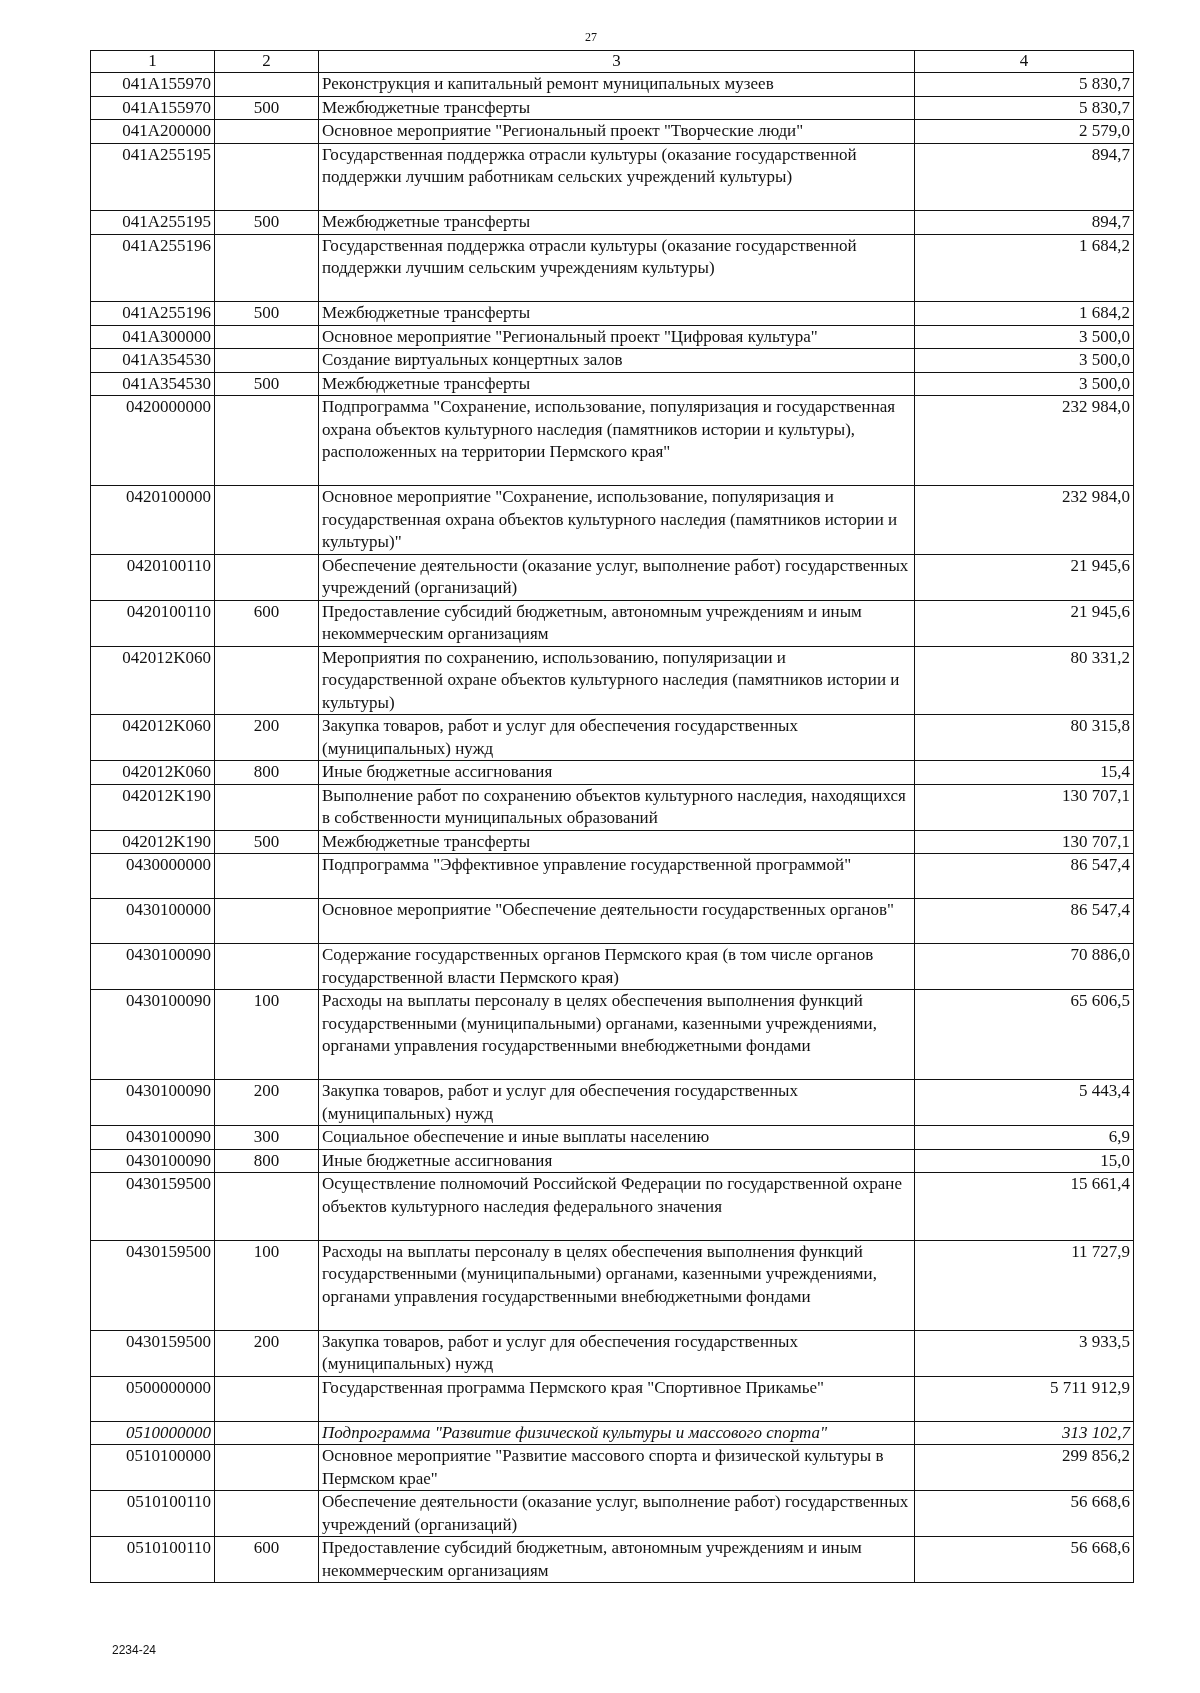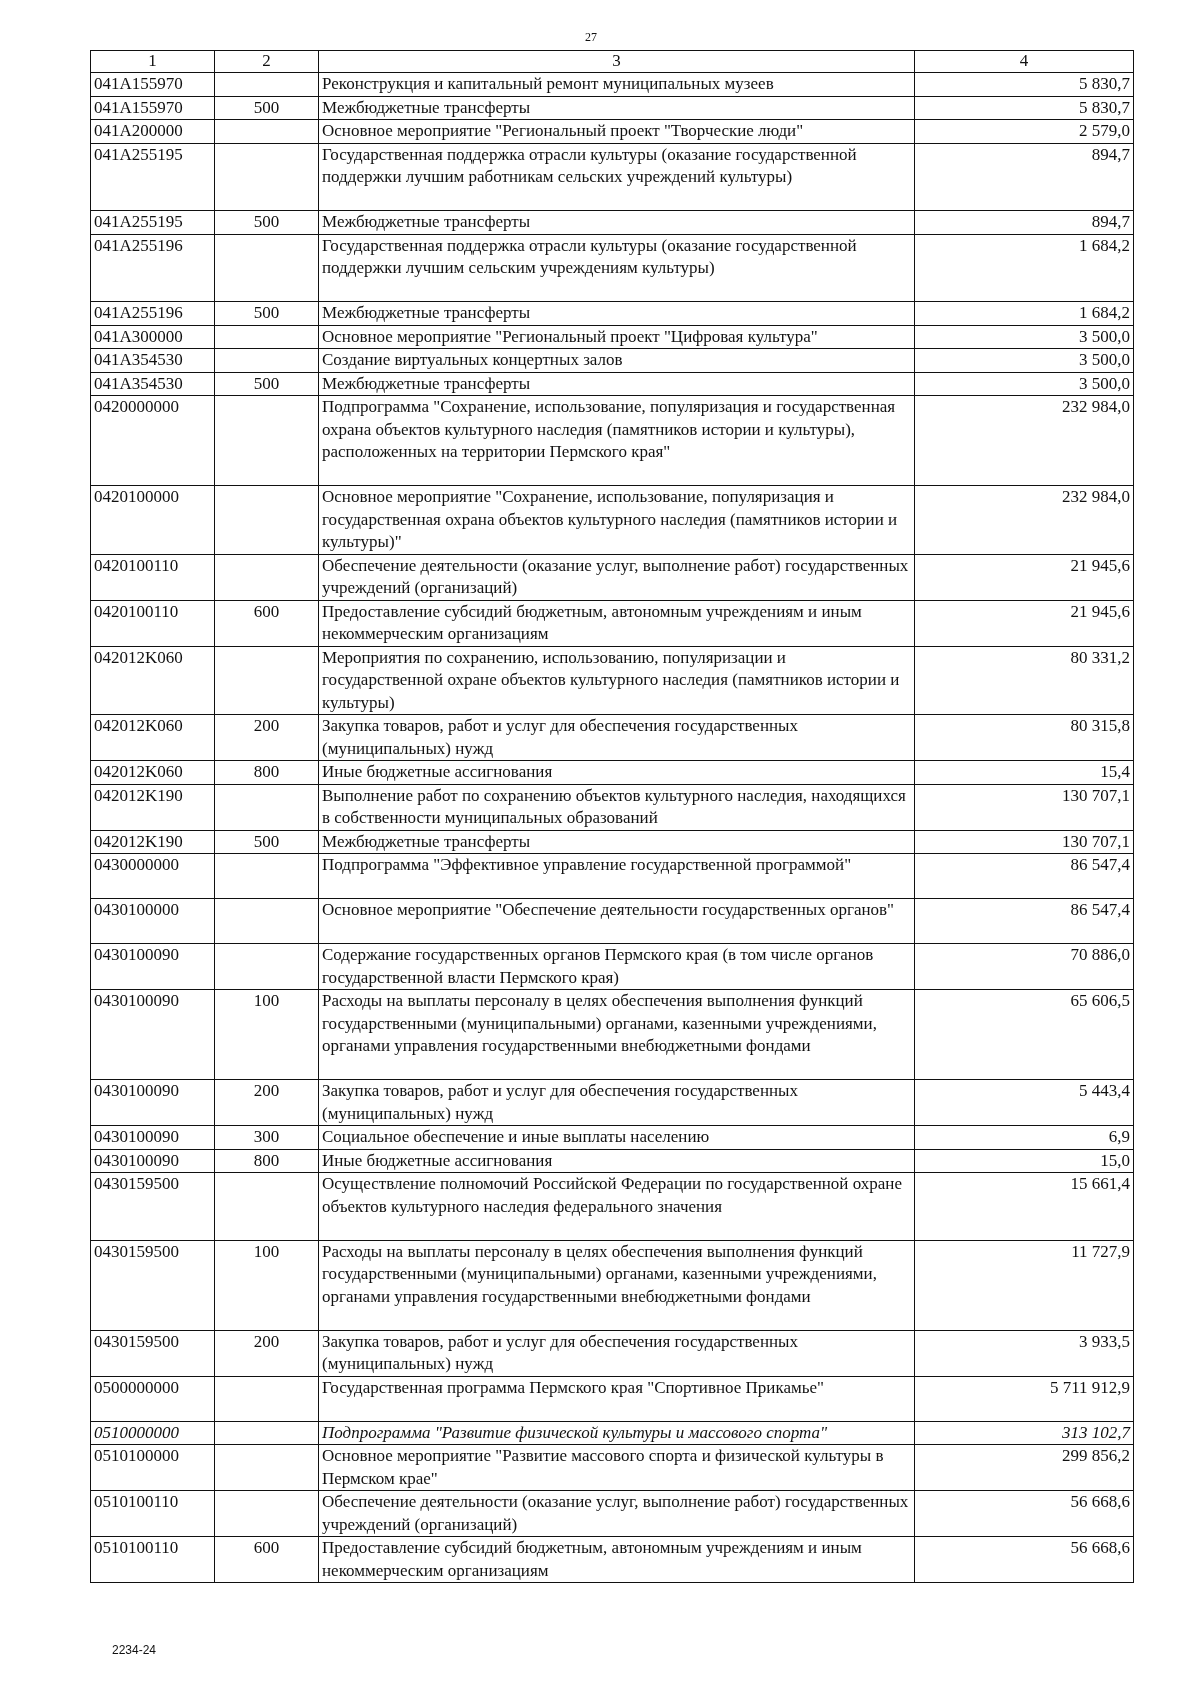--- a/index.html
+++ b/index.html
@@ -4,21 +4,21 @@
 <style>
   html, body { margin:0; padding:0; background:#ffffff; }
   body { width:1200px; height:1693px; position:relative; overflow:hidden;
          font-family:"Liberation Serif","DejaVu Serif",serif; color:#111; }
   .page-num { position:absolute; left:585px; top:30px; font-size:12px; }
   .footer-code { position:absolute; left:112px; top:1643px; font-size:12px; font-family:"Liberation Sans","DejaVu Sans",sans-serif; }
   table.budget { position:absolute; left:90px; top:50px; width:1043px;
         border-collapse:collapse; table-layout:fixed; font-size:17px; line-height:22.5px; }
   table.budget td, table.budget th { border:1.5px solid #111; padding:0 3px; vertical-align:top; font-weight:normal; }
   table.budget th { text-align:center; height:21px; line-height:20px; }
-  td.c1 { text-align:left; }
+  td.c1 { text-align:right; }
   td.c2 { text-align:center; }
   td.c3 { text-align:left; padding-left:2px; }
   td.c4 { text-align:right; padding-right:1px; }
   col.k1 { width:124px; } col.k2 { width:104px; } col.k3 { width:596px; } col.k4 { width:219px; }
 </style>
 </head>
 <body>
 
 <div class="page-num">27</div>
 

